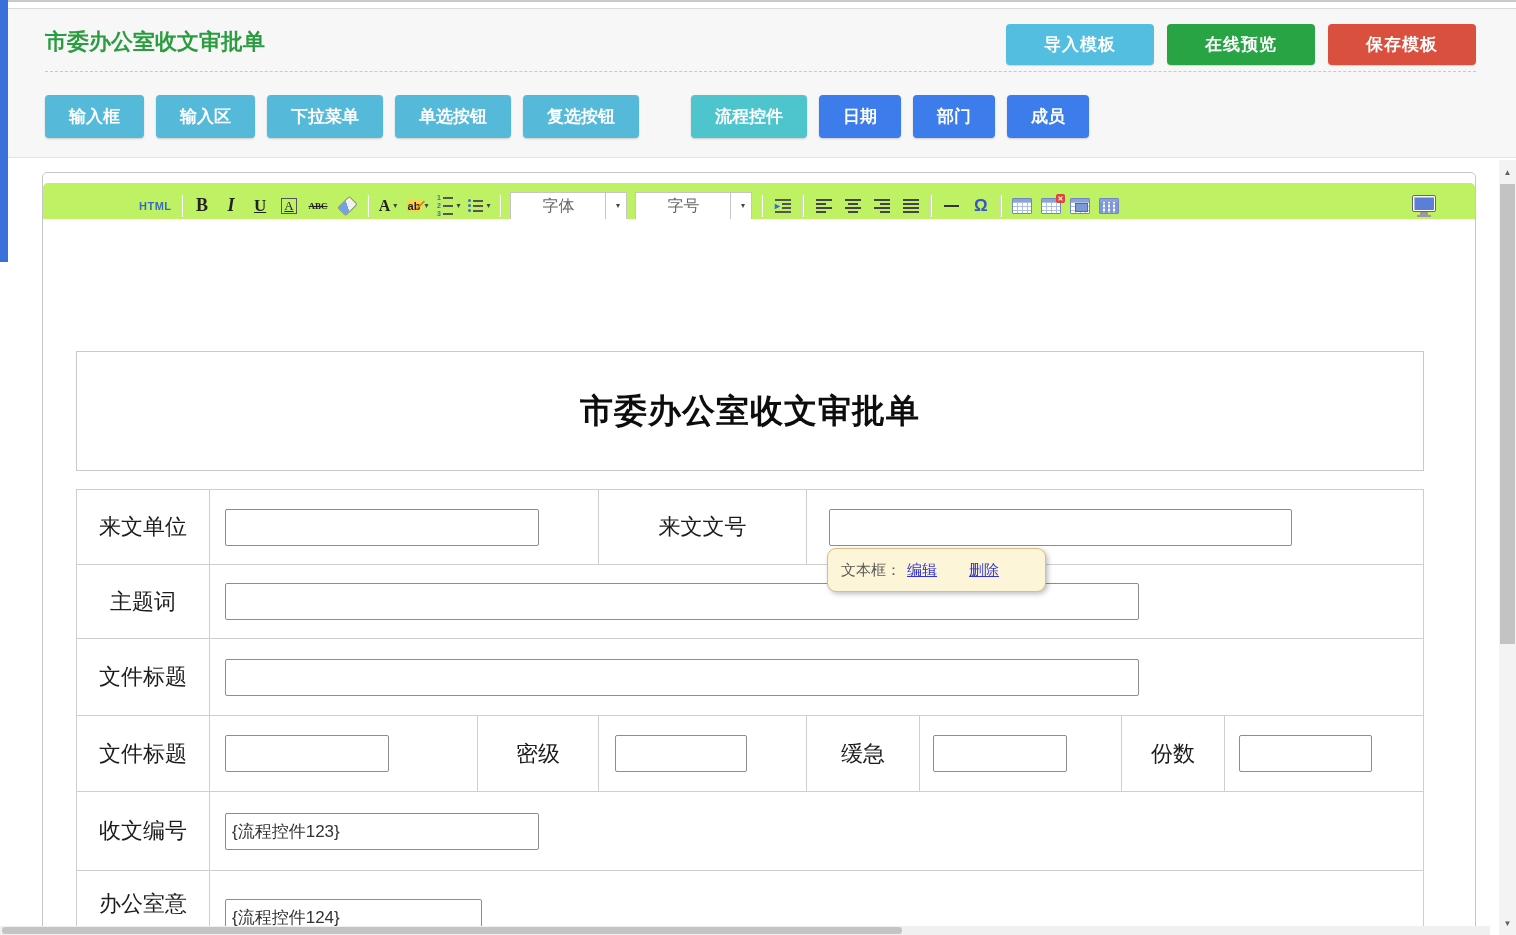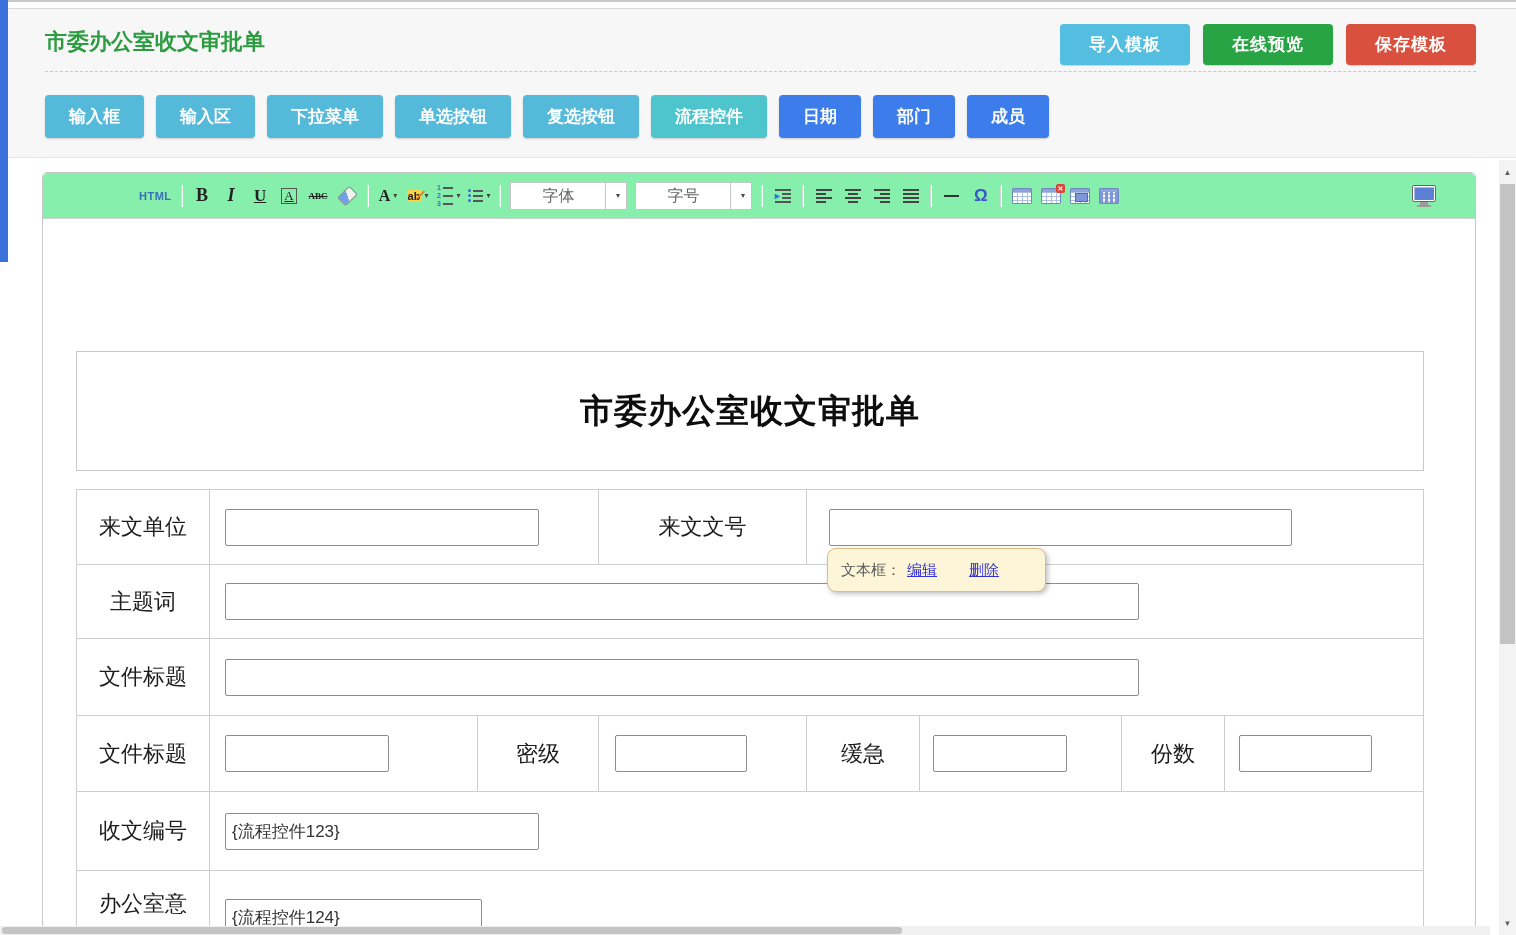--- a/index.html
+++ b/index.html
@@ -6,34 +6,34 @@
   .page{position:relative;width:1516px;height:935px;overflow:hidden;background:#fff;
         font-family:"Liberation Sans",sans-serif;}
   .top-line{position:absolute;top:0;left:0;right:0;height:2px;background:#c9c9c9;}
   .left-strip{position:absolute;left:0;top:0;width:8px;height:262px;background:#3a70d9;z-index:60;}
 
   
   .hdr{position:absolute;left:0;right:0;top:8px;height:148px;background:#f7f7f7;
        border-top:1px solid #dadada;border-bottom:1px solid #e4e4e4;}
   .hdr-title{position:absolute;left:45px;top:18px;font-size:22px;font-weight:bold;color:#2c9c41;}
   .act-row{position:absolute;right:40px;top:15px;display:flex;gap:13px;}
-  .act-btn{height:41px;padding:0 29px;border:none;border-radius:4px;color:#fff;font-size:17px;
+  .act-btn{height:41px;padding:0 38px;border:none;border-radius:4px;color:#fff;font-size:17px;
            font-weight:bold;letter-spacing:1px;cursor:pointer;box-shadow:0 1px 1px rgba(0,0,0,.15);
            font-family:"Liberation Sans",sans-serif;}
   .dash{position:absolute;left:45px;right:40px;top:62px;border-top:1px dashed #c9c9c9;}
   .comp-row{position:absolute;left:45px;top:86px;display:flex;gap:12px;}
   .comp-btn{height:43px;padding:0 24px;border:none;border-radius:4px;color:#fff;font-size:17px;
             font-weight:bold;cursor:pointer;box-shadow:0 1px 2px rgba(0,0,0,.18);
             font-family:"Liberation Sans",sans-serif;}
 
   
   .editor{position:absolute;left:42px;top:172px;width:1434px;height:763px;background:#fff;
           border:1px solid #c6c6c6;border-radius:5px;box-sizing:border-box;}
-  .ke-toolbar{position:relative;height:45px;background:#86efac;border-bottom:1px solid #d0d0d0;
-              border-radius:5px 5px 0 0;display:flex;align-items:center;padding:0 14px 0 92px;}
+  .ke-toolbar{position:relative;height:45px;background:#bef264;border-bottom:1px solid #d0d0d0;
+              border-radius:5px 5px 0 0;display:flex;align-items:center;padding:0 14px 0 92px;margin-top:10px;}
   .ti{height:28px;min-width:27px;padding:0 3px;margin:0 1px;display:flex;align-items:center;
       justify-content:center;background:transparent;border:none;color:#222;cursor:pointer;}
   .sep{width:1px;height:22px;background:#d6d6d6;border-right:1px solid #fcfcfc;margin:0 5px;}
   .i-html{color:#3a6cbc;font-weight:bold;font-size:11px;letter-spacing:.5px;}
   .serifT{font-family:"Liberation Serif",serif;}
   .i-b{font-weight:bold;font-size:18px;}
   .i-i{font-style:italic;font-weight:600;font-size:18px;}
   .i-u{font-weight:600;font-size:17px;text-decoration:underline;}
   .abox{font-family:"Liberation Serif",serif;font-size:13px;line-height:14px;border:1px solid #555;
         padding:0 2px;text-decoration:underline;}
@@ -141,21 +141,21 @@
         <button class="act-btn" style="background: rgb(40, 164, 69);">在线预览</button>
         <button class="act-btn" style="background: rgb(217, 80, 63);">保存模板</button>
       </div>
     <div class="dash"></div>
     <div class="comp-row" id="component-buttons">
         <button class="comp-btn" style="background: rgb(85, 185, 217); text-align: right;">输入框</button>
         <button class="comp-btn" style="background: rgb(85, 185, 217);">输入区</button>
         <button class="comp-btn" style="background: rgb(85, 185, 217);">下拉菜单</button>
         <button class="comp-btn" style="background: rgb(85, 185, 217);">单选按钮</button>
         <button class="comp-btn" style="background: rgb(85, 185, 217);">复选按钮</button>
-        <button class="comp-btn" style="background: rgb(78, 197, 205);">流程控件</button>
+        <button class="comp-btn" style="background: rgb(78, 197, 205); margin-left: 40px;">流程控件</button>
         <button class="comp-btn" style="background: rgb(60, 124, 235);">日期</button>
         <button class="comp-btn" style="background: rgb(60, 124, 235);">部门</button>
         <button class="comp-btn" style="background: rgb(60, 124, 235);">成员</button>
       </div>
   </header>
 
   <div class="editor">
     <div class="ke-toolbar">
       <button class="ti i-html">HTML</button>
       <span class="sep"></span>

